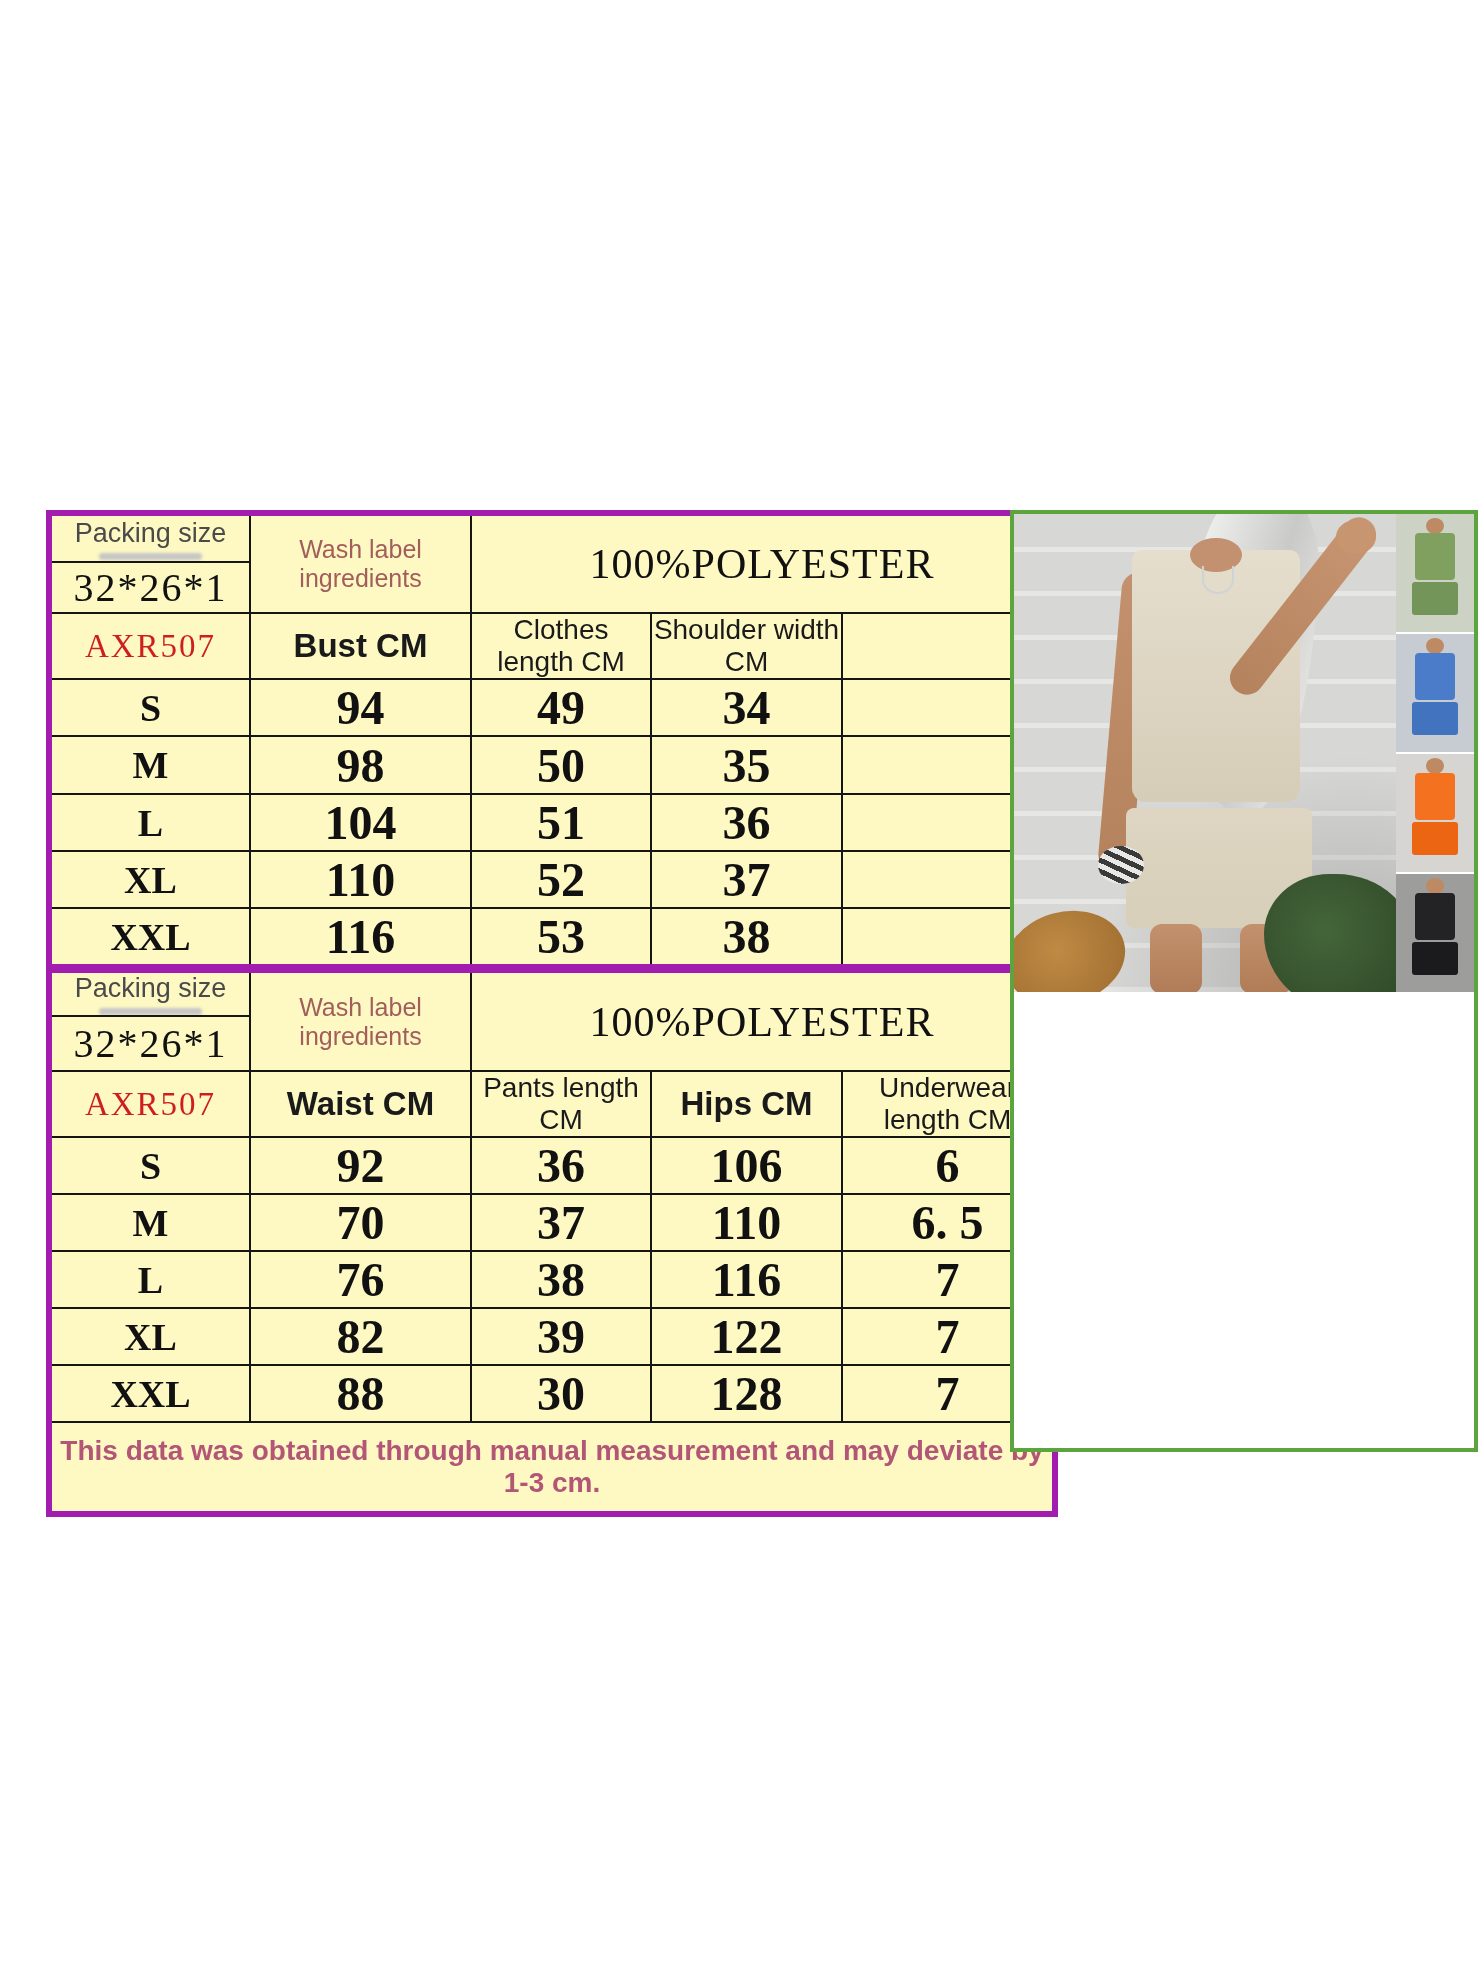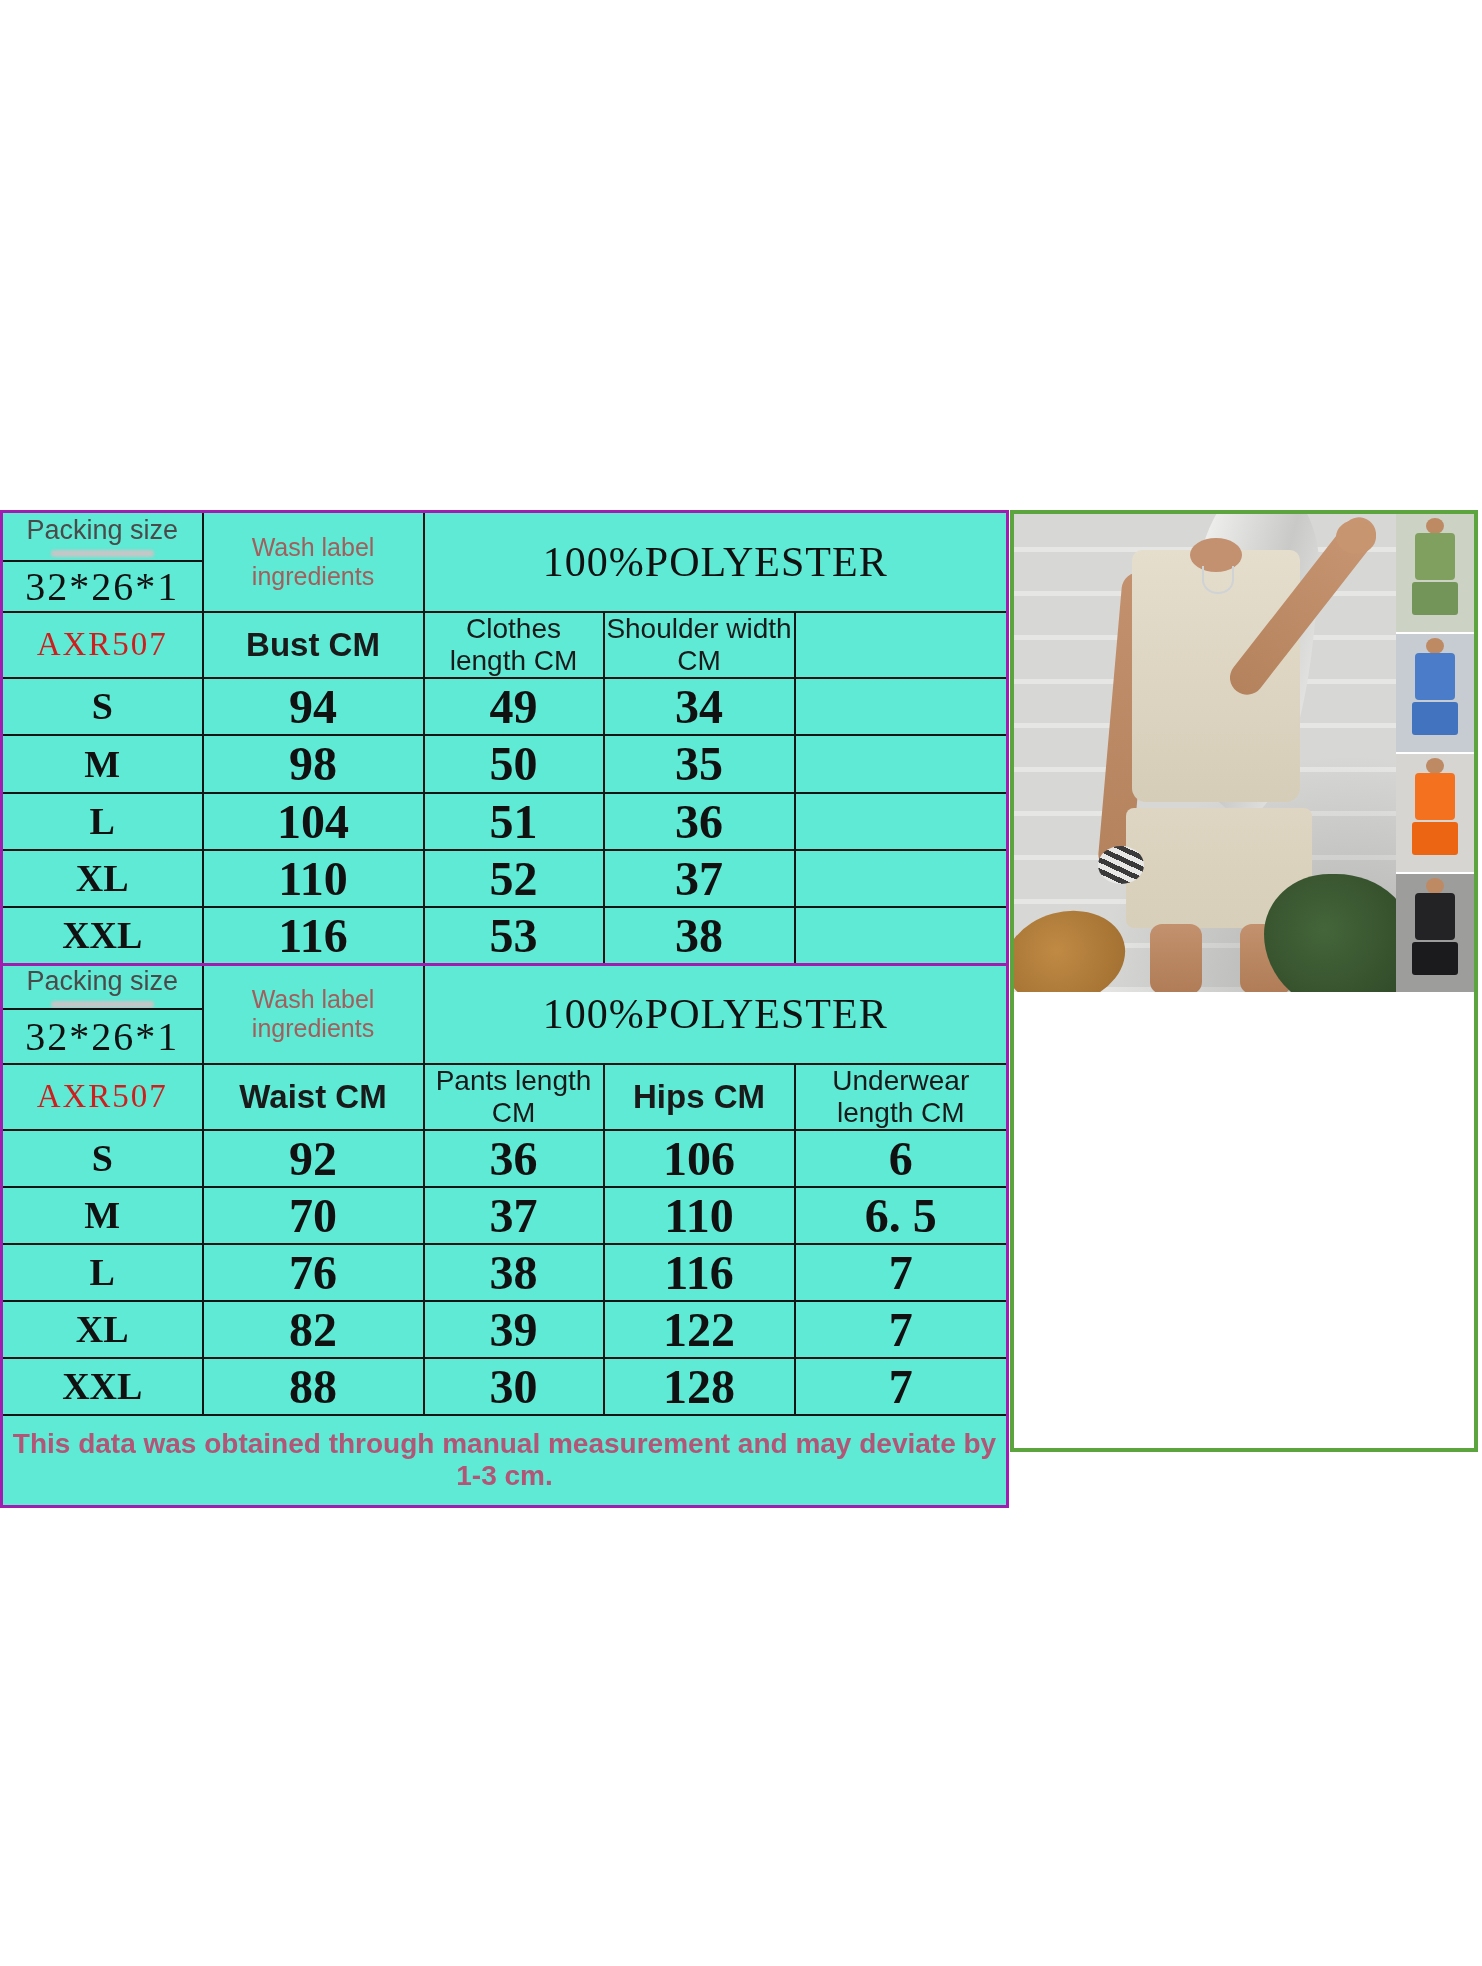--- a/index.html
+++ b/index.html
@@ -1,21 +1,21 @@
 <!DOCTYPE html>
 <html><head>
 <meta charset="utf-8">
 <style>
   html,body{margin:0;padding:0;background:#ffffff;}
   .canvas{position:relative;width:1482px;height:1966px;background:#ffffff;overflow:hidden;
           font-family:"Liberation Sans",sans-serif;}
   
   .t-wrap{position:absolute;left:0;top:510px;width:1008px;}
   table.size-table{border-collapse:collapse;width:1006px;table-layout:fixed;
-                   border:3px solid #a21caf;background:#5eead4;}
+                   border:6px solid #a21caf;background:#fef9c3;margin-left:46px;}
   table.size-table td{border:2px solid #151515;text-align:center;vertical-align:middle;
                       padding:0;overflow:hidden;}
   .pack-label{font-size:27px;color:#4a4a4a;}
   .smudge{height:7px;width:52%;margin:4px auto 0;background:#c6c6c6;border-radius:3px;
           filter:blur(1.5px);}
   .pack-value{font-family:"Liberation Serif",serif;font-size:40px;color:#111;letter-spacing:2px;}
   .wash{font-size:25px;color:#a25e5c;}
   .material{font-family:"Liberation Serif",serif;font-size:42px;color:#111;letter-spacing:1px;}
   .model{font-family:"Liberation Serif",serif;font-size:33px;font-weight:normal;color:#ce1e1e;
          letter-spacing:2px;}

